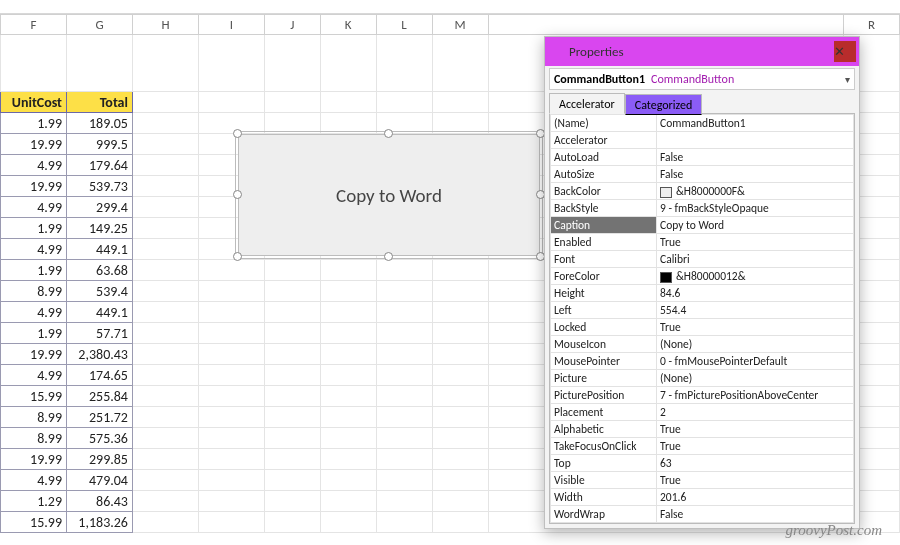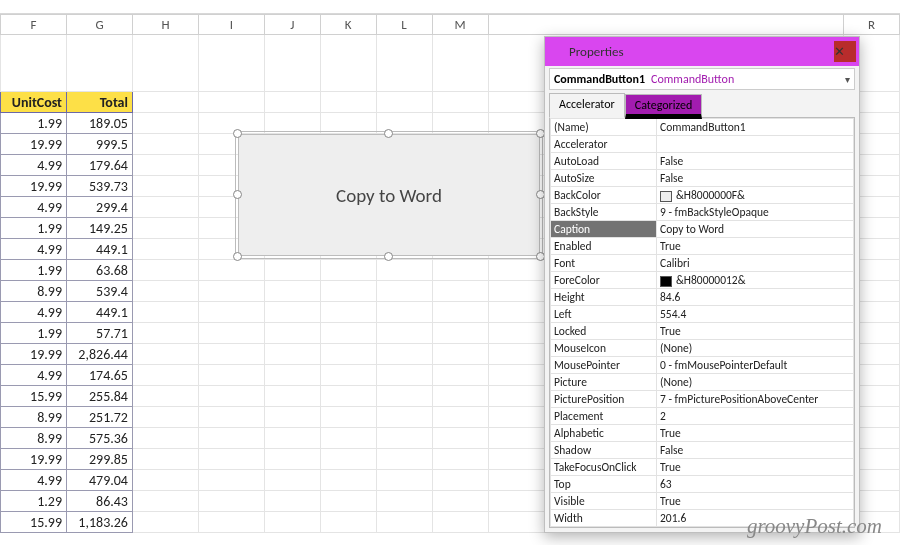--- a/index.html
+++ b/index.html
@@ -82,21 +82,21 @@
   .propwin .objsel .nm { font-weight: 700; margin-right: 6px; }
   .propwin .objsel .cls { color: #a21caf; flex: 1; }
   .propwin .objsel .dd { color: #555; font-size: 10px; }
   .propwin .tabs { display: flex; margin: 0 4px; }
   .propwin .tabs .tab {
     padding: 3px 9px 2px; font-size: 12px; background: #f3f3f3;
     border: 1px solid #bbb; border-bottom: 1px solid #f3f3f3;
     position: relative; top: 1px; cursor: pointer;
   }
   .propwin .tabs .tab.inactive {
-    background: #a21caf; border-bottom: 5px solid #000000; top: 2px;
+    background: #8b5cf6; border-bottom: 1px solid #000000; top: 2px;
   }
   .propwin .propgrid {
     border: 1px solid #bbb; margin: 0 4px 4px; background: #fff;
   }
   .propwin .propgrid table { border-collapse: collapse; width: 100%; }
   .propwin .propgrid td {
     border: 1px solid #e2e2e2; font-size: 11.5px; color: #222;
     padding: 1px 3px; height: 16px; vertical-align: middle;
   }
   .propwin .propgrid td.key { width: 106px; }
@@ -105,21 +105,21 @@
     display: inline-block; width: 12px; height: 11px; vertical-align: middle;
     border: 1px solid #555; margin-right: 4px;
   }
   .sw-back { background: #eee; }
   .sw-fore { background: #000; }
 
   
   .watermark {
     position: absolute; right: 18px; bottom: 6px;
     font-family: Georgia, 'Times New Roman', serif; font-style: italic;
-    font-size: 21px; color: #888;
+    font-size: 15px; color: #888;
   }
   
   .topbar { position:absolute; left:0; right:0; top:0; height:14px; background:#fff; border-bottom:1px solid #d8d8d8;}
 </style>
 </head>
 <body>
 
 <div class="topbar"></div>
 
 <div class="sheet">
@@ -290,21 +290,21 @@
           <td></td>
           <td></td>
           <td></td>
           <td></td>
           <td></td>
           <td></td>
           <td></td>
         </tr>
         <tr>
           <td class="datacell">19.99</td>
-          <td class="datacell">2,826.44</td>
+          <td class="datacell">2,380.43</td>
           <td></td>
           <td></td>
           <td></td>
           <td></td>
           <td></td>
           <td></td>
           <td></td>
           <td></td>
         </tr>
         <tr>
@@ -511,37 +511,37 @@
           </tr>
           <tr>
             <td class="key">Placement</td>
             <td>2</td>
           </tr>
           <tr>
             <td class="key">Alphabetic</td>
             <td>True</td>
           </tr>
           <tr>
-            <td class="key">Shadow</td>
-            <td>False</td>
-          </tr>
-          <tr>
             <td class="key">TakeFocusOnClick</td>
             <td>True</td>
           </tr>
           <tr>
             <td class="key">Top</td>
             <td>63</td>
           </tr>
           <tr>
             <td class="key">Visible</td>
             <td>True</td>
           </tr>
           <tr>
             <td class="key">Width</td>
             <td>201.6</td>
+          </tr>
+          <tr>
+            <td class="key">WordWrap</td>
+            <td>False</td>
           </tr>
         </tbody>
       </table>
   </div>
 </div>
 
 <div class="watermark">groovyPost.com</div>
 
 </body></html>

